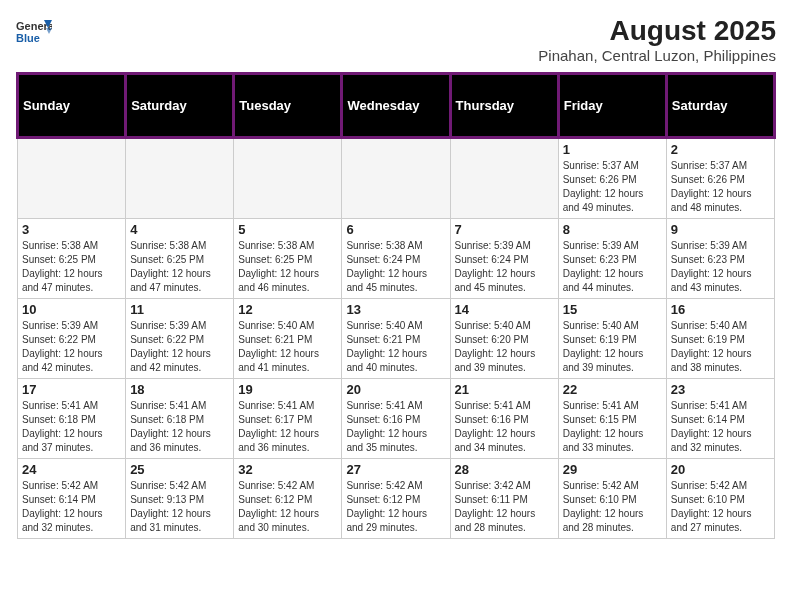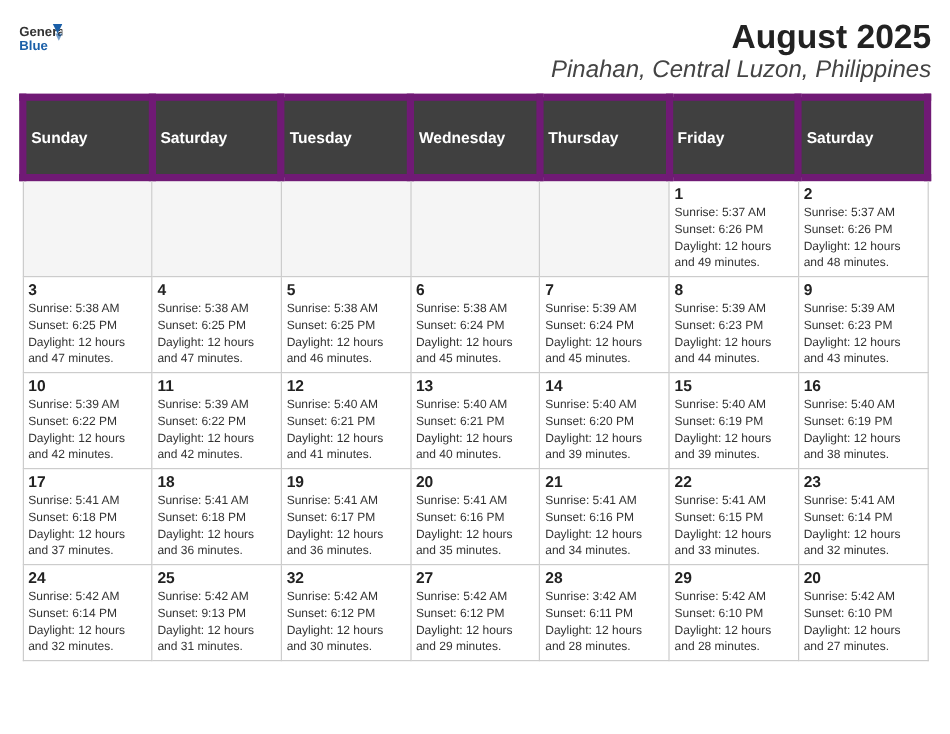--- a/index.html
+++ b/index.html
@@ -28,37 +28,36 @@
     .title-area {
       text-align: right;
     }
     .month-title {
       font-size: 28px;
       font-weight: bold;
       color: #222;
       line-height: 1.1;
     }
     .location-title {
-      font-size: 20px;
+      font-size: 15px;
       color: #444;
-      font-style: italic;
     }
     .calendar {
       width: 100%;
       border-collapse: collapse;
       border: 1px solid #ccc;
     }
     .calendar th {
-      background: #404040;
+      background: #000000;
       color: #fff;
       font-size: 13px;
       font-weight: bold;
       padding: 23px 4px;
       text-align: left;
-      border: 6px solid #701a75;
+      border: 3px solid #701a75;
     }
     .calendar td {
       border: 1px solid #ccc;
       vertical-align: top;
       padding: 3px 4px;
       width: 108px;
       min-height: 80px;
       font-size: 10.5px;
       color: #333;
       background: #fff;

